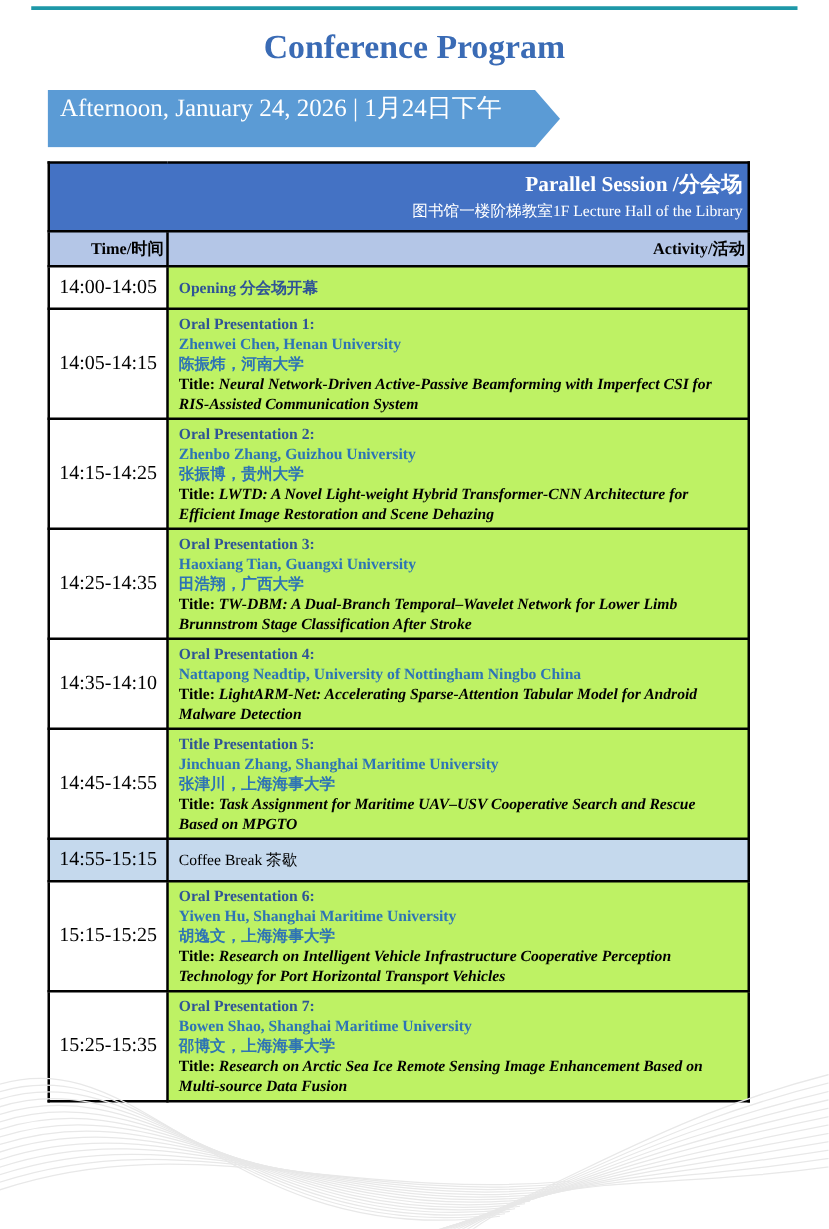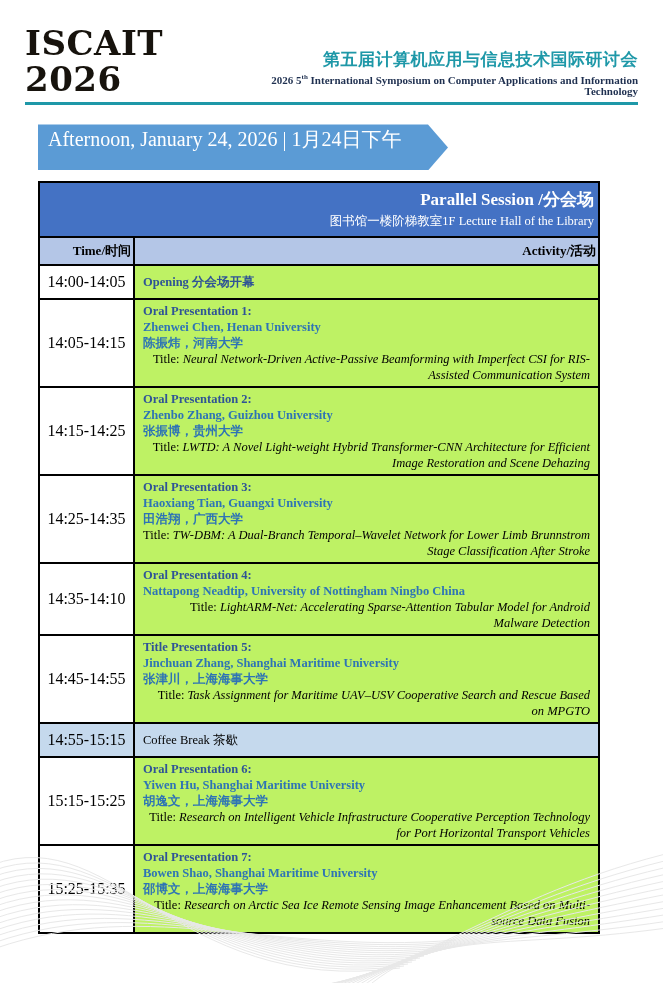--- a/index.html
+++ b/index.html
@@ -60,43 +60,37 @@
     padding:4px 2px; text-align:right; color:#000;
   }
   td.time-cell {
     width:95px; text-align:center; font-size:16px; padding:2px;
     background:#fff;
   }
   td.activity-cell { padding:3px 8px; font-size:12.5px; background:#bef264; }
   .line { line-height:16px; }
   .heading { color:#2F5496; font-weight:bold; }
   .speaker { color:#2E74B5; font-weight:bold; }
-  .title-line { font-weight:normal; color:#000;text-align:right; }
+  .title-line { font-weight:bold; color:#000; }
   .title-line i { font-style:italic; }
   .plain { color:#000; font-weight:normal; padding:5px 0; }
   tr.break-row td { background:#C5D9ED; }
   tr.break-row td.time-cell { background:#C5D9ED; }
 
   
   .waves { position:absolute; left:0; bottom:0; width:663px; height:165px; pointer-events:none; }
 </style>
 </head>
 <body>
 
 <div class="page">
 
-  <div class="header-row">
-    <div class="logo">ISCAIT 2026</div>
-    <div class="header-right">
-      <div class="title-zh">第五届计算机应用与信息技术国际研讨会</div>
-      <div class="subtitle-en"><span>2026 5</span><sup>th</sup><span> International Symposium on Computer Applications and Information Technology</span></div>
-    </div>
-  </div>
   <div class="teal-rule"></div>
 
+  <h1 class="page-title">Conference Program</h1>
 
   <div class="banner">
     <span>Afternoon, January 24, 2026 | 1月24日下午</span>
   </div>
 
   <table class="program">
     <colgroup>
         <col style="width:95px">
         <col>
       </colgroup>

